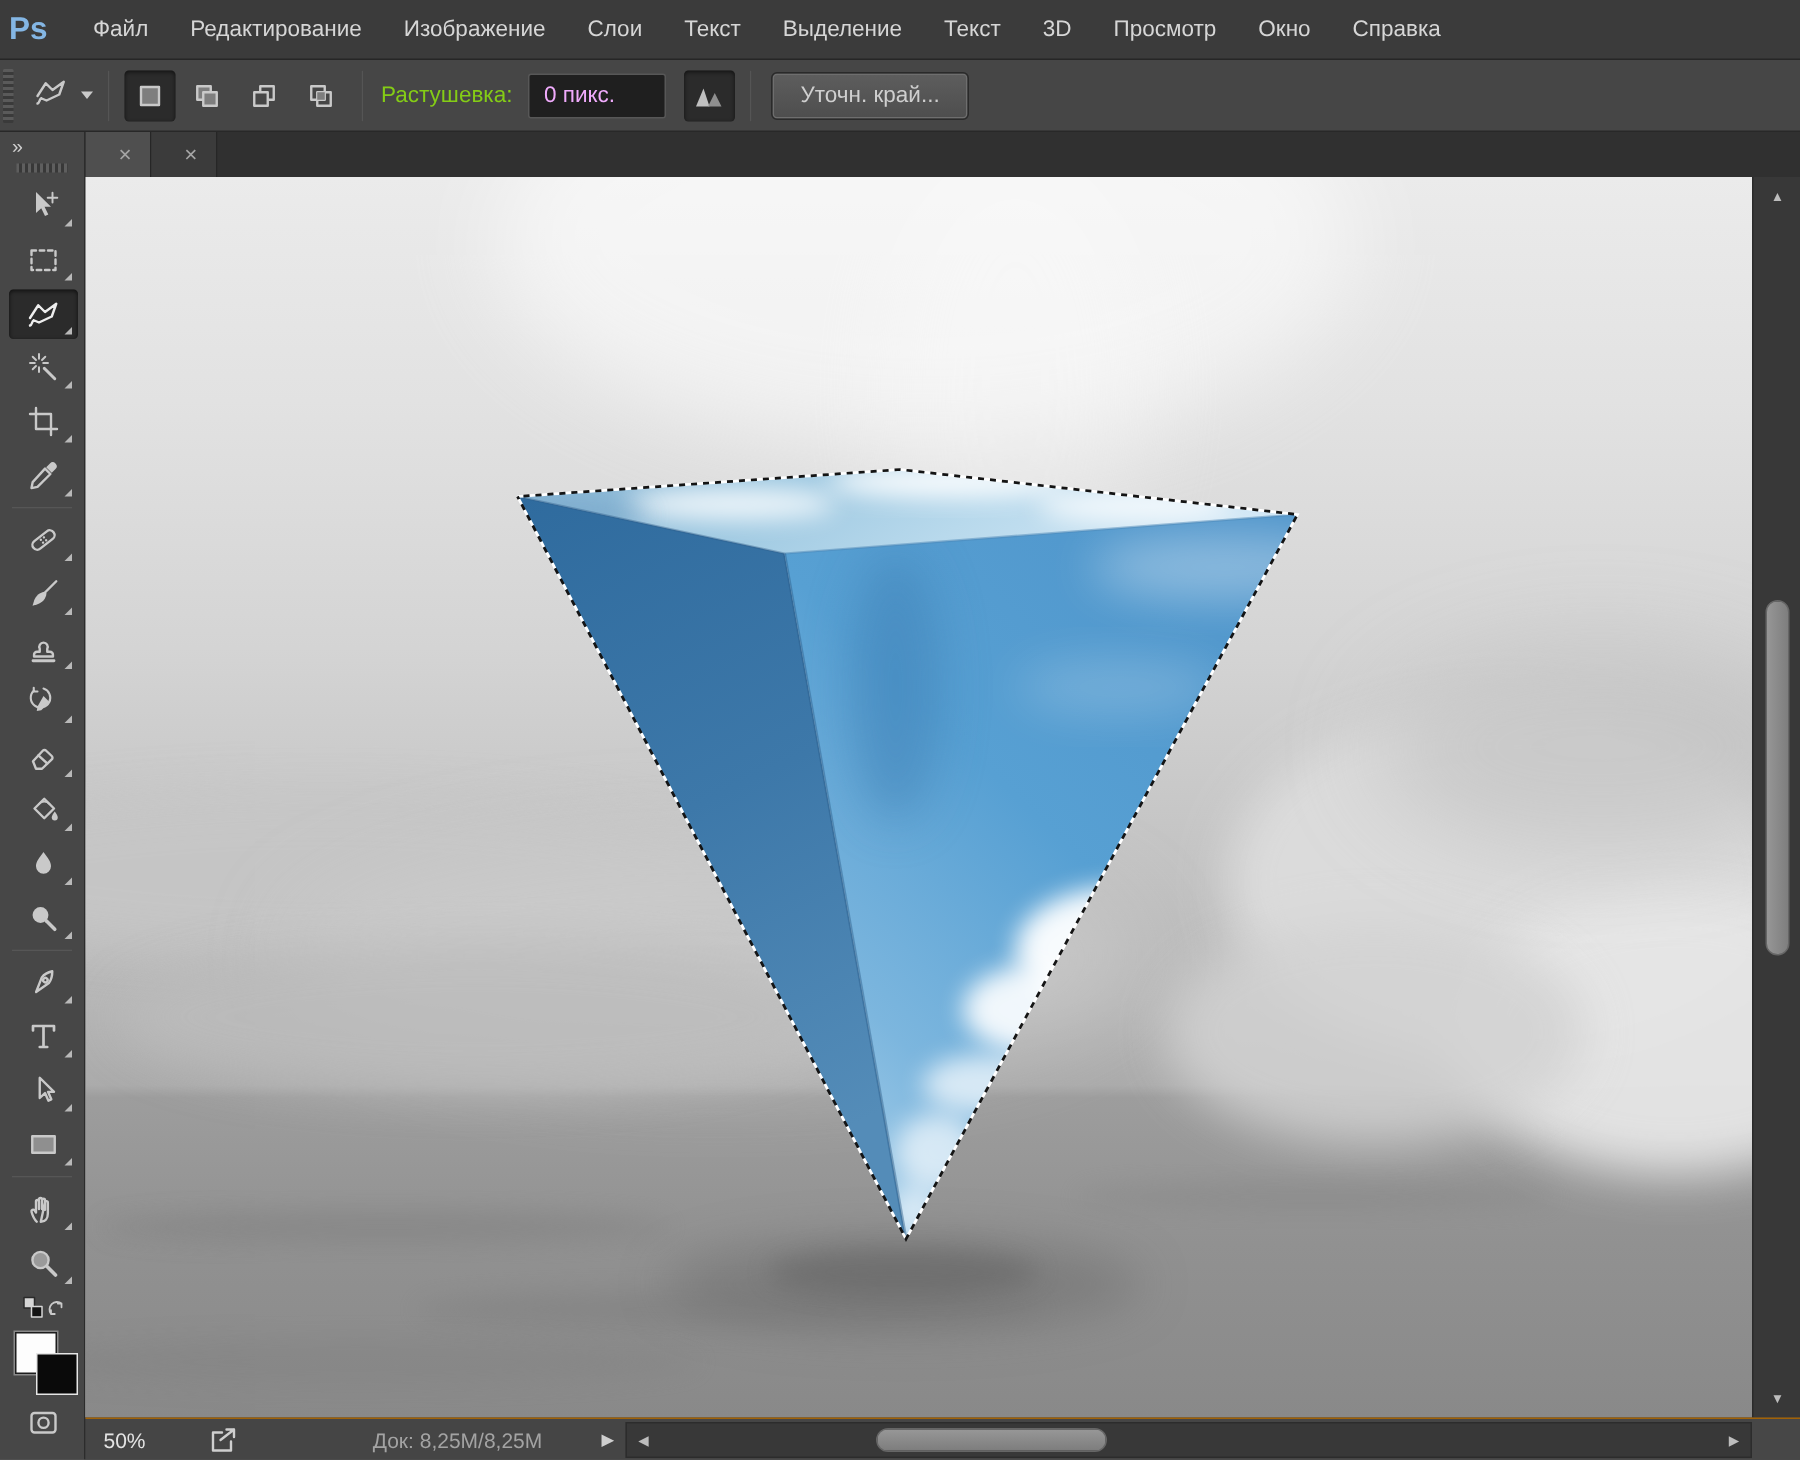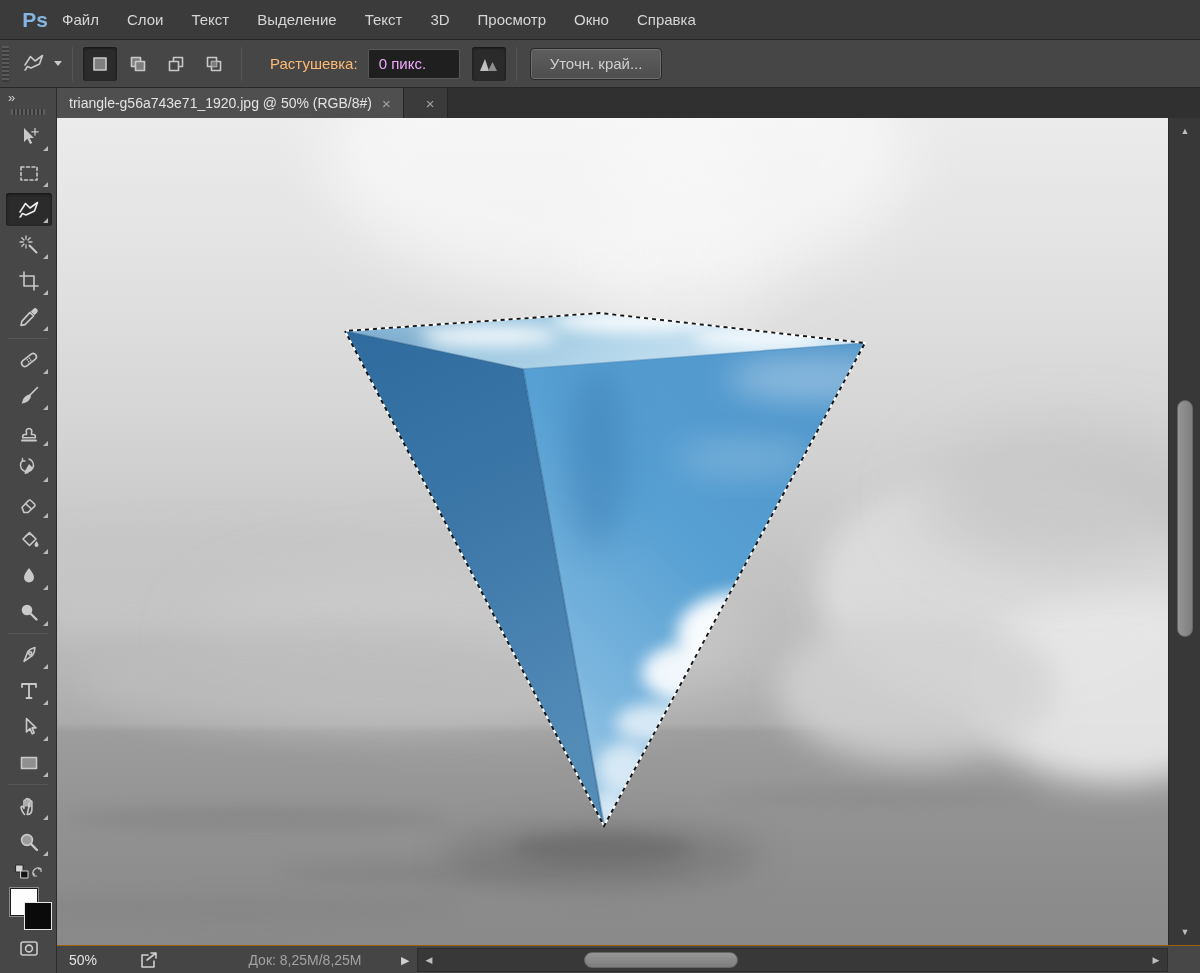--- a/index.html
+++ b/index.html
@@ -3,39 +3,39 @@
 <meta charset="utf-8">
 <style>
   * { margin:0; padding:0; box-sizing:border-box; }
   html,body { width:1200px; height:973px; overflow:hidden; background:#3b3b3b;
     font-family:"Liberation Sans","DejaVu Sans",sans-serif; }
   .app { position:relative; width:1200px; height:973px; background:#3b3b3b; }
 
   
   .menubar { position:absolute; left:0; top:0; width:1200px; height:40px;
     background:#3b3b3b; display:flex; align-items:center; border-bottom:1px solid #262626; }
-  .ps-logo { width:42px; text-align:right; font-size:21px; font-weight:bold;
+  .ps-logo { width:42px; text-align:left; font-size:21px; font-weight:bold;
     color:#84b6e4; letter-spacing:0; margin-left:6px; }
   .menu-item { color:#d6d6d6; font-size:15px; padding:0 14px; height:40px;
     line-height:40px; cursor:default; }
 
   
   .optionsbar { position:absolute; left:0; top:40px; width:1200px; height:48px;
     background:#464646; border-bottom:1px solid #282828; display:flex; align-items:center; }
   .grip-v { width:7px; height:36px; margin-left:2px;
     background:repeating-linear-gradient(180deg,#5a5a5a 0 2px,#3a3a3a 2px 4px); border-radius:1px; }
   .tool-preview { display:flex; align-items:center; margin-left:12px; }
   .caret-down { width:0; height:0; border-left:4px solid transparent;
     border-right:4px solid transparent; border-top:5px solid #c9c9c9; margin-left:7px; }
   .sep { width:1px; height:34px; background:#333; border-right:1px solid #555; margin:0 10px; }
   .mode-btns { display:flex; align-items:center; gap:4px; }
   .mode-btn { width:34px; height:34px; display:flex; align-items:center;
     justify-content:center; border-radius:3px; }
   .mode-btn.pressed { background:#2b2b2b; box-shadow:inset 0 1px 3px rgba(0,0,0,.6); }
-  .opt-label { color:#fdba74; font-size:15px; margin:0 10px 0 18px; }
+  .opt-label { color:#84cc16; font-size:15px; margin:0 10px 0 2px; }
   .feather-input { width:92px; height:30px; background:#1f1f1f; border:1px solid #575757;
     border-radius:2px; color:#f0abfc; font-size:15px; padding:0 10px;
     font-family:"Liberation Sans",sans-serif; }
   .hist-btn { width:34px; height:34px; margin-left:12px; background:#2b2b2b;
     border-radius:3px; display:flex; align-items:center; justify-content:center;
     box-shadow:inset 0 1px 3px rgba(0,0,0,.6); }
   .refine-btn { height:30px; padding:0 18px; margin-left:4px; background:linear-gradient(#5d5d5d,#4e4e4e);
     border:1px solid #6e6e6e; outline:1px solid #2a2a2a; border-radius:3px;
     color:#cfcfcf; font-size:15px; font-family:"Liberation Sans",sans-serif; }
 
@@ -103,20 +103,22 @@
   .corner-box { position:absolute; left:1111px; top:0; width:32px; height:28px; background:#474747; }
 </style>
 </head>
 <body>
 
 <div class="app">
 
   <div class="menubar">
     <div class="ps-logo">Ps</div>
     <div class="menu-item">Файл</div>
+    <div class="menu-item">Редактирование</div>
+    <div class="menu-item">Изображение</div>
     <div class="menu-item">Слои</div>
     <div class="menu-item">Текст</div>
     <div class="menu-item">Выделение</div>
     <div class="menu-item">Текст</div>
     <div class="menu-item">3D</div>
     <div class="menu-item">Просмотр</div>
     <div class="menu-item">Окно</div>
     <div class="menu-item">Справка</div>
   </div>
 
@@ -165,21 +167,20 @@
         <path d="M2,16 L7,4 L11,16 Z" fill="#c0c0c0"></path>
         <path d="M10,16 L14.5,7 L19,16 Z" fill="#8f8f8f"></path>
       </svg>
     </div>
     <div class="sep"></div>
     <button class="refine-btn">Уточн. край...</button>
   </div>
 
   <div class="tabbar">
     <div class="tab active">
-      <span>triangle-g56a743e71_1920.jpg @ 50% (RGB/8#)</span>
       <span class="close">×</span>
     </div>
     <div class="tab inactive">
       <span class="close">×</span>
     </div>
   </div>
 
   <div class="toolbar">
     <div class="tb-head">»</div>
     <div class="tb-grip"></div>

